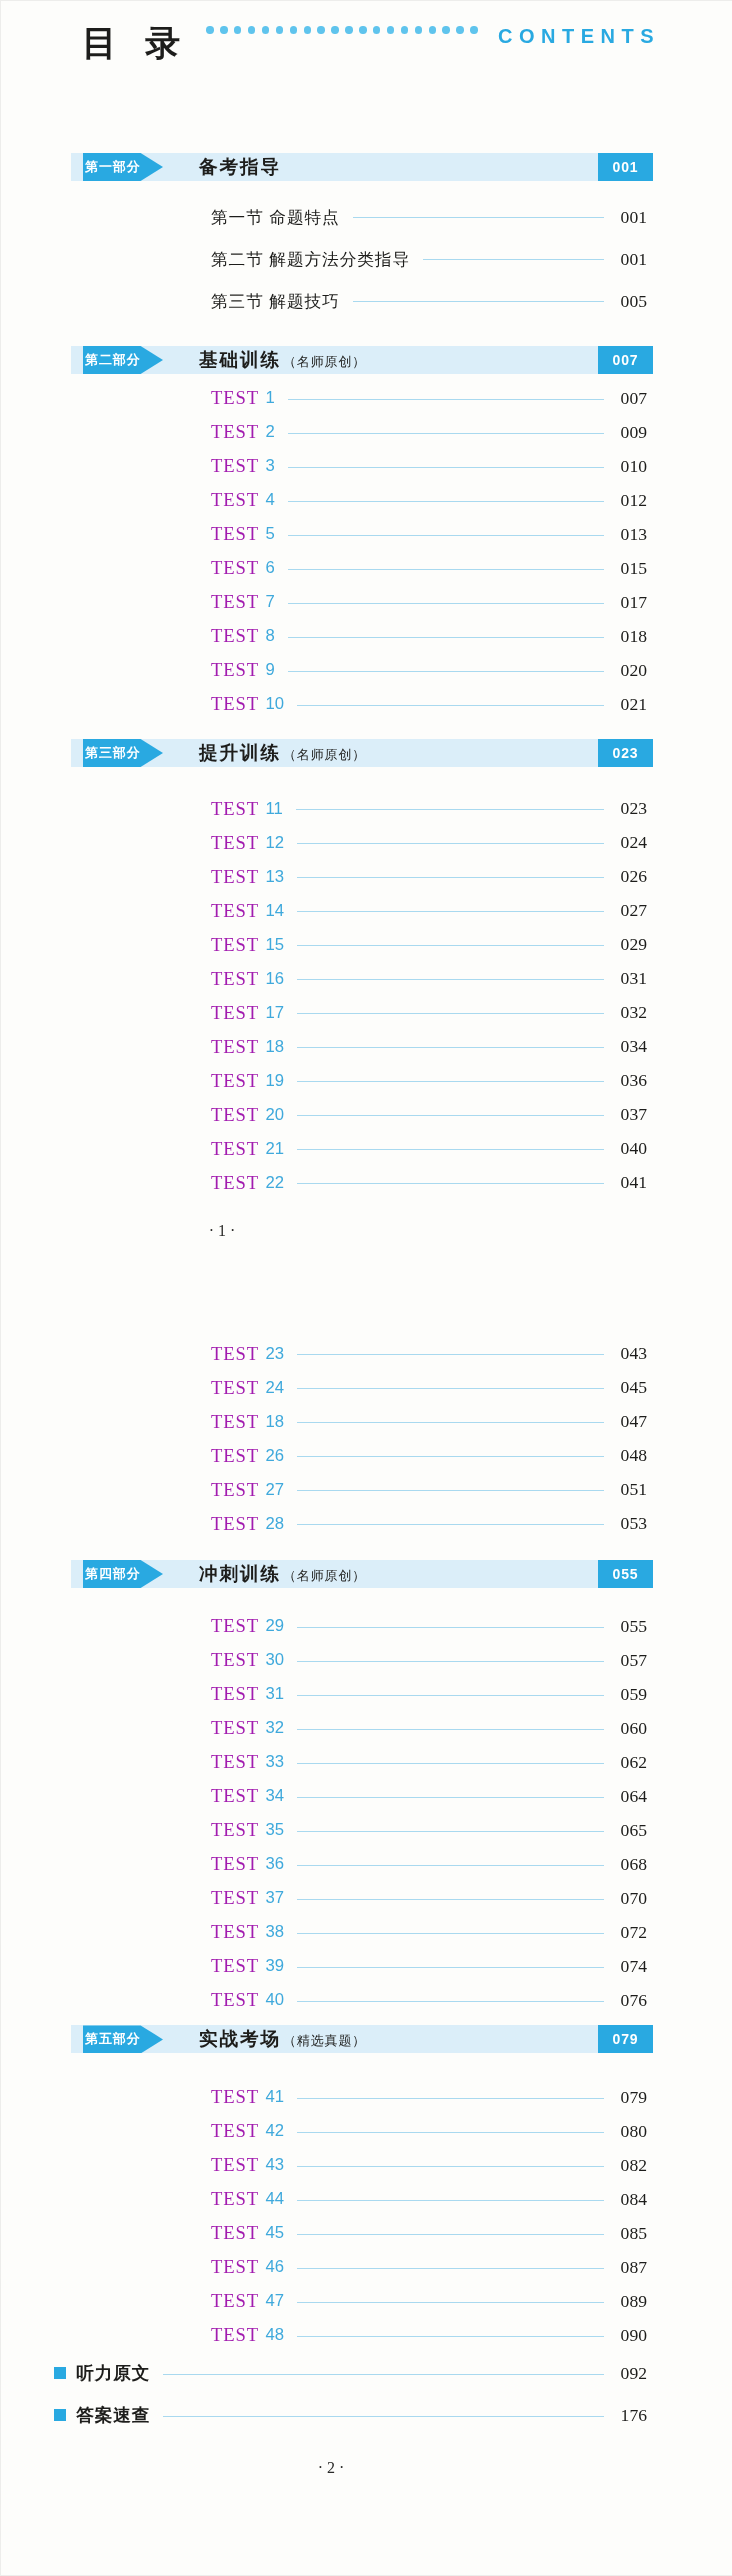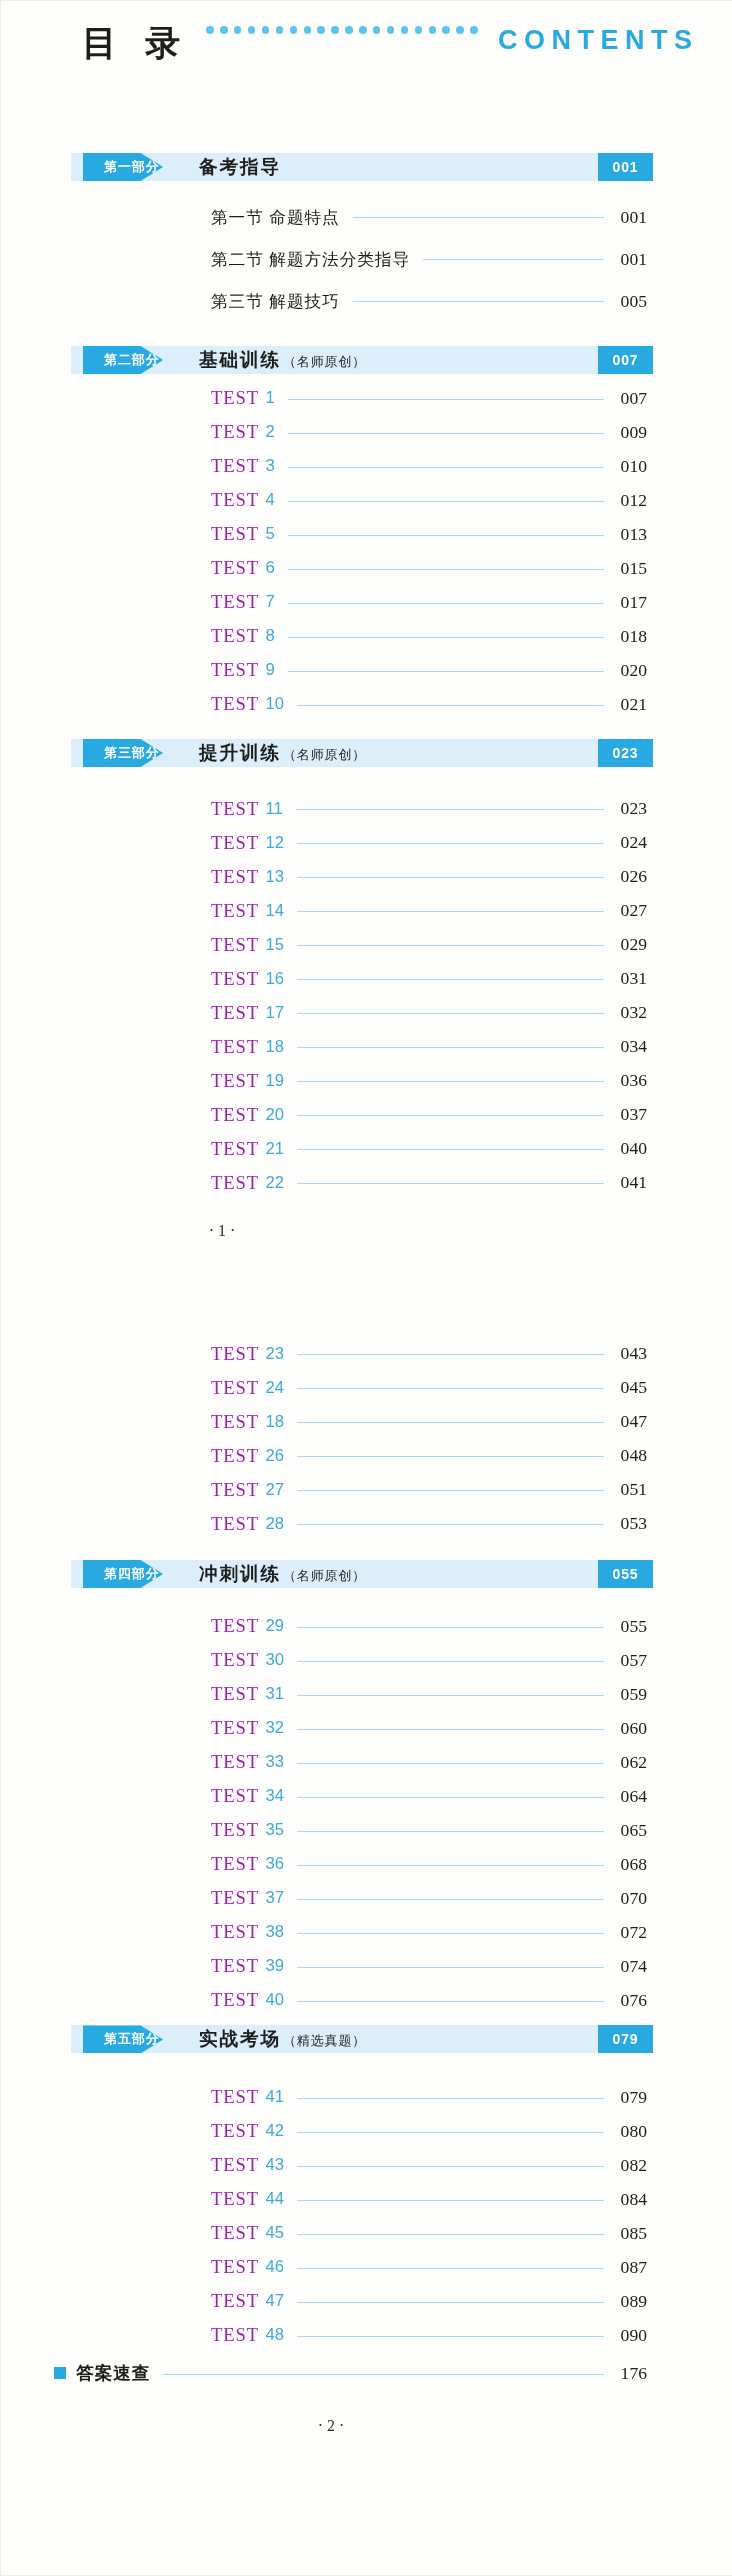--- a/index.html
+++ b/index.html
@@ -6,28 +6,28 @@
   .page{
     position:relative;width:733px;height:2576px;background:#fdfdfb;
     border:0.9px solid #ededeb;box-sizing:border-box;overflow:hidden;
     font-family:"Liberation Sans",sans-serif;color:#1d1d1b;
     --accent:#29a9e1;--band:#dbeef9;--leader:#a9d9ef;--testnum:#3fa9dc;--dot:#5fc4ed;
   }
   .masthead{display:flex;align-items:flex-start;padding:18px 0 0 81px;height:52px;}
   .masthead-title{font-size:35px;font-weight:700;letter-spacing:9.3px;line-height:48px;white-space:nowrap;}
   .dots{display:flex;gap:6.5px;margin-left:16.7px;margin-top:7.4px;}
   .dot{width:7.4px;height:7.4px;border-radius:50%;background:var(--dot);}
-  .masthead-en{margin-left:20.4px;margin-top:5.6px;font-size:27px;font-weight:600;letter-spacing:6.5px;color:var(--accent);white-space:nowrap;}
+  .masthead-en{margin-left:20.4px;margin-top:5.6px;font-size:20px;font-weight:600;letter-spacing:6.5px;color:var(--accent);white-space:nowrap;}
 
   .part{position:relative;margin-left:70px;width:582px;height:28px;background:var(--band);}
   .part-arrow{
     position:absolute;left:12px;top:0;width:80px;height:28px;background:var(--accent);
     clip-path:polygon(0 0,72% 0,100% 50%,72% 100%,0 100%);
     color:#fff;font-weight:700;font-size:13px;line-height:28px;
-    padding-left:21px;box-sizing:border-box;letter-spacing:0.9px;white-space:nowrap;
+    padding-left:2px;box-sizing:border-box;letter-spacing:0.9px;white-space:nowrap;
   }
   .part-title{position:absolute;left:128px;top:0;line-height:28px;font-size:18.6px;font-weight:700;letter-spacing:1.9px;white-space:nowrap;}
   .part-note{font-size:13px;font-weight:400;font-family:"Liberation Serif",serif;letter-spacing:0.9px;margin-left:1.9px;}
   .part-badge{
     position:absolute;right:0;top:0;width:55px;height:28px;background:var(--accent);
     color:#fff;font-weight:700;font-size:14px;line-height:28px;text-align:center;letter-spacing:0.9px;
   }
 
   .row{display:flex;align-items:center;height:34px;padding:0 85px 0 210px;}
   .row.sub{height:42px;}
@@ -411,20 +411,26 @@
         <div class="row">
           <span class="test-word">TEST</span>
           <span class="test-num">48</span>
           <div class="leader"></div>
           <span class="pagenum">090</span>
         </div>
       </div>
       <div style="margin-top: 0px;">
         <div class="bullet-row">
           <span class="bullet-sq"></span>
+          <span class="bullet-label">听力原文</span>
+          <div class="leader"></div>
+          <span class="pagenum">092</span>
+        </div>
+        <div class="bullet-row">
+          <span class="bullet-sq"></span>
           <span class="bullet-label">答案速查</span>
           <div class="leader"></div>
           <span class="pagenum">176</span>
         </div>
       </div>
       <div class="page-footer" style="margin-top: 23px; margin-left: 293px;">· 2 ·</div>
     </div>
 </div>
 
 

